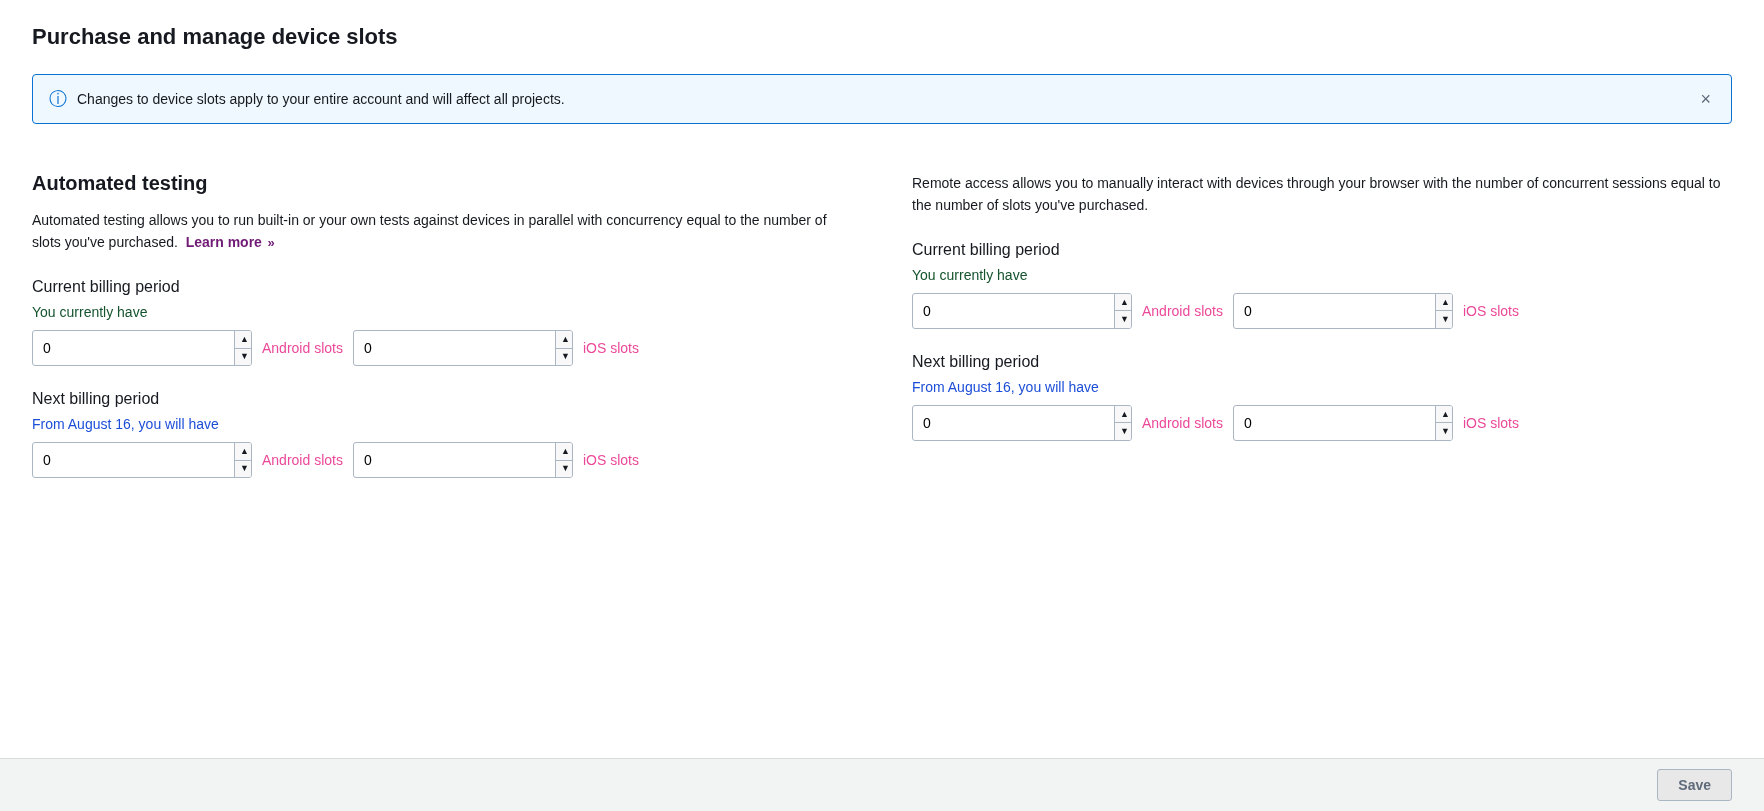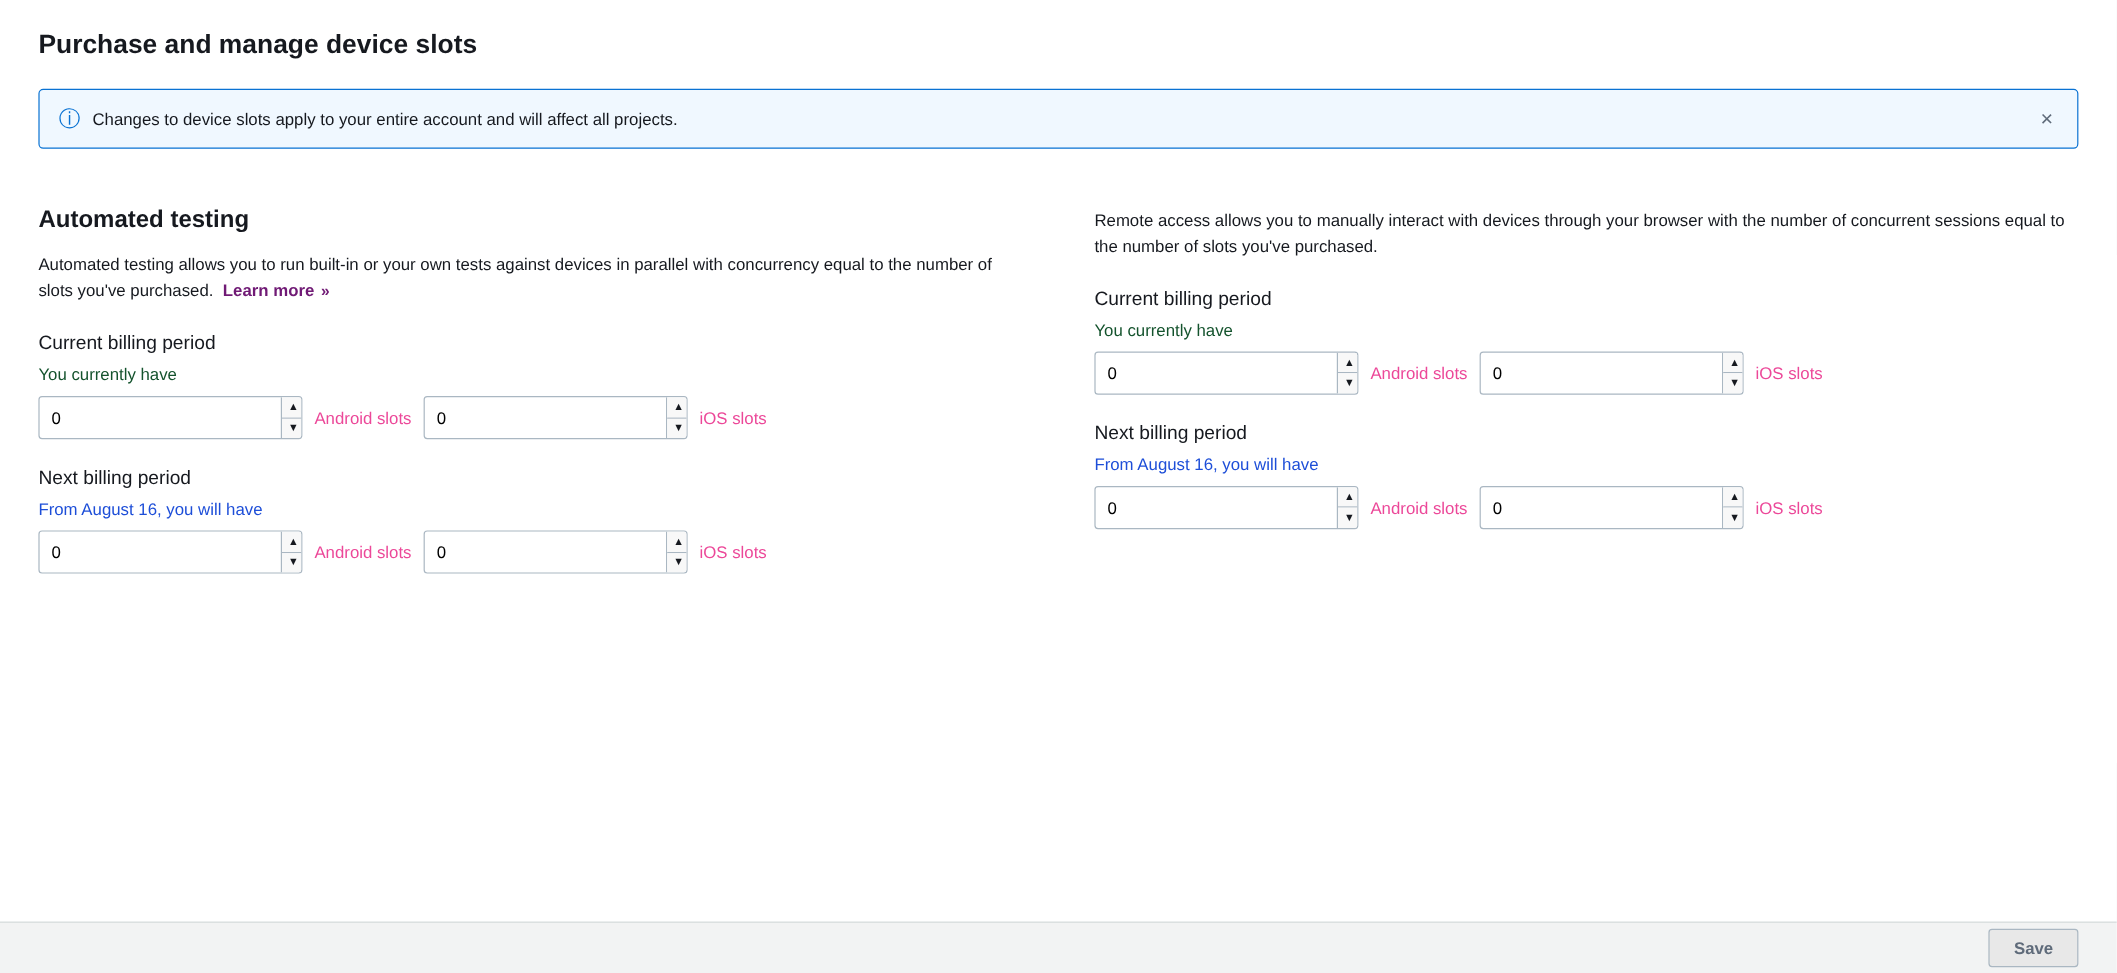--- a/index.html
+++ b/index.html
@@ -153,21 +153,21 @@
       margin-bottom: 10px;
     }
     .remote-desc-block {
       margin-bottom: 6px;
     }
     .footer-bar {
       position: absolute;
       bottom: 0;
       left: 0;
       right: 0;
-      height: 43px;
+      height: 53px;
       background: #f2f3f3;
       border-top: 1px solid #d5dbdb;
       display: flex;
       align-items: center;
       justify-content: flex-end;
       padding: 0 32px;
     }
     .save-btn {
       background: #e8e8e8;
       border: 1px solid #aab7c2;

